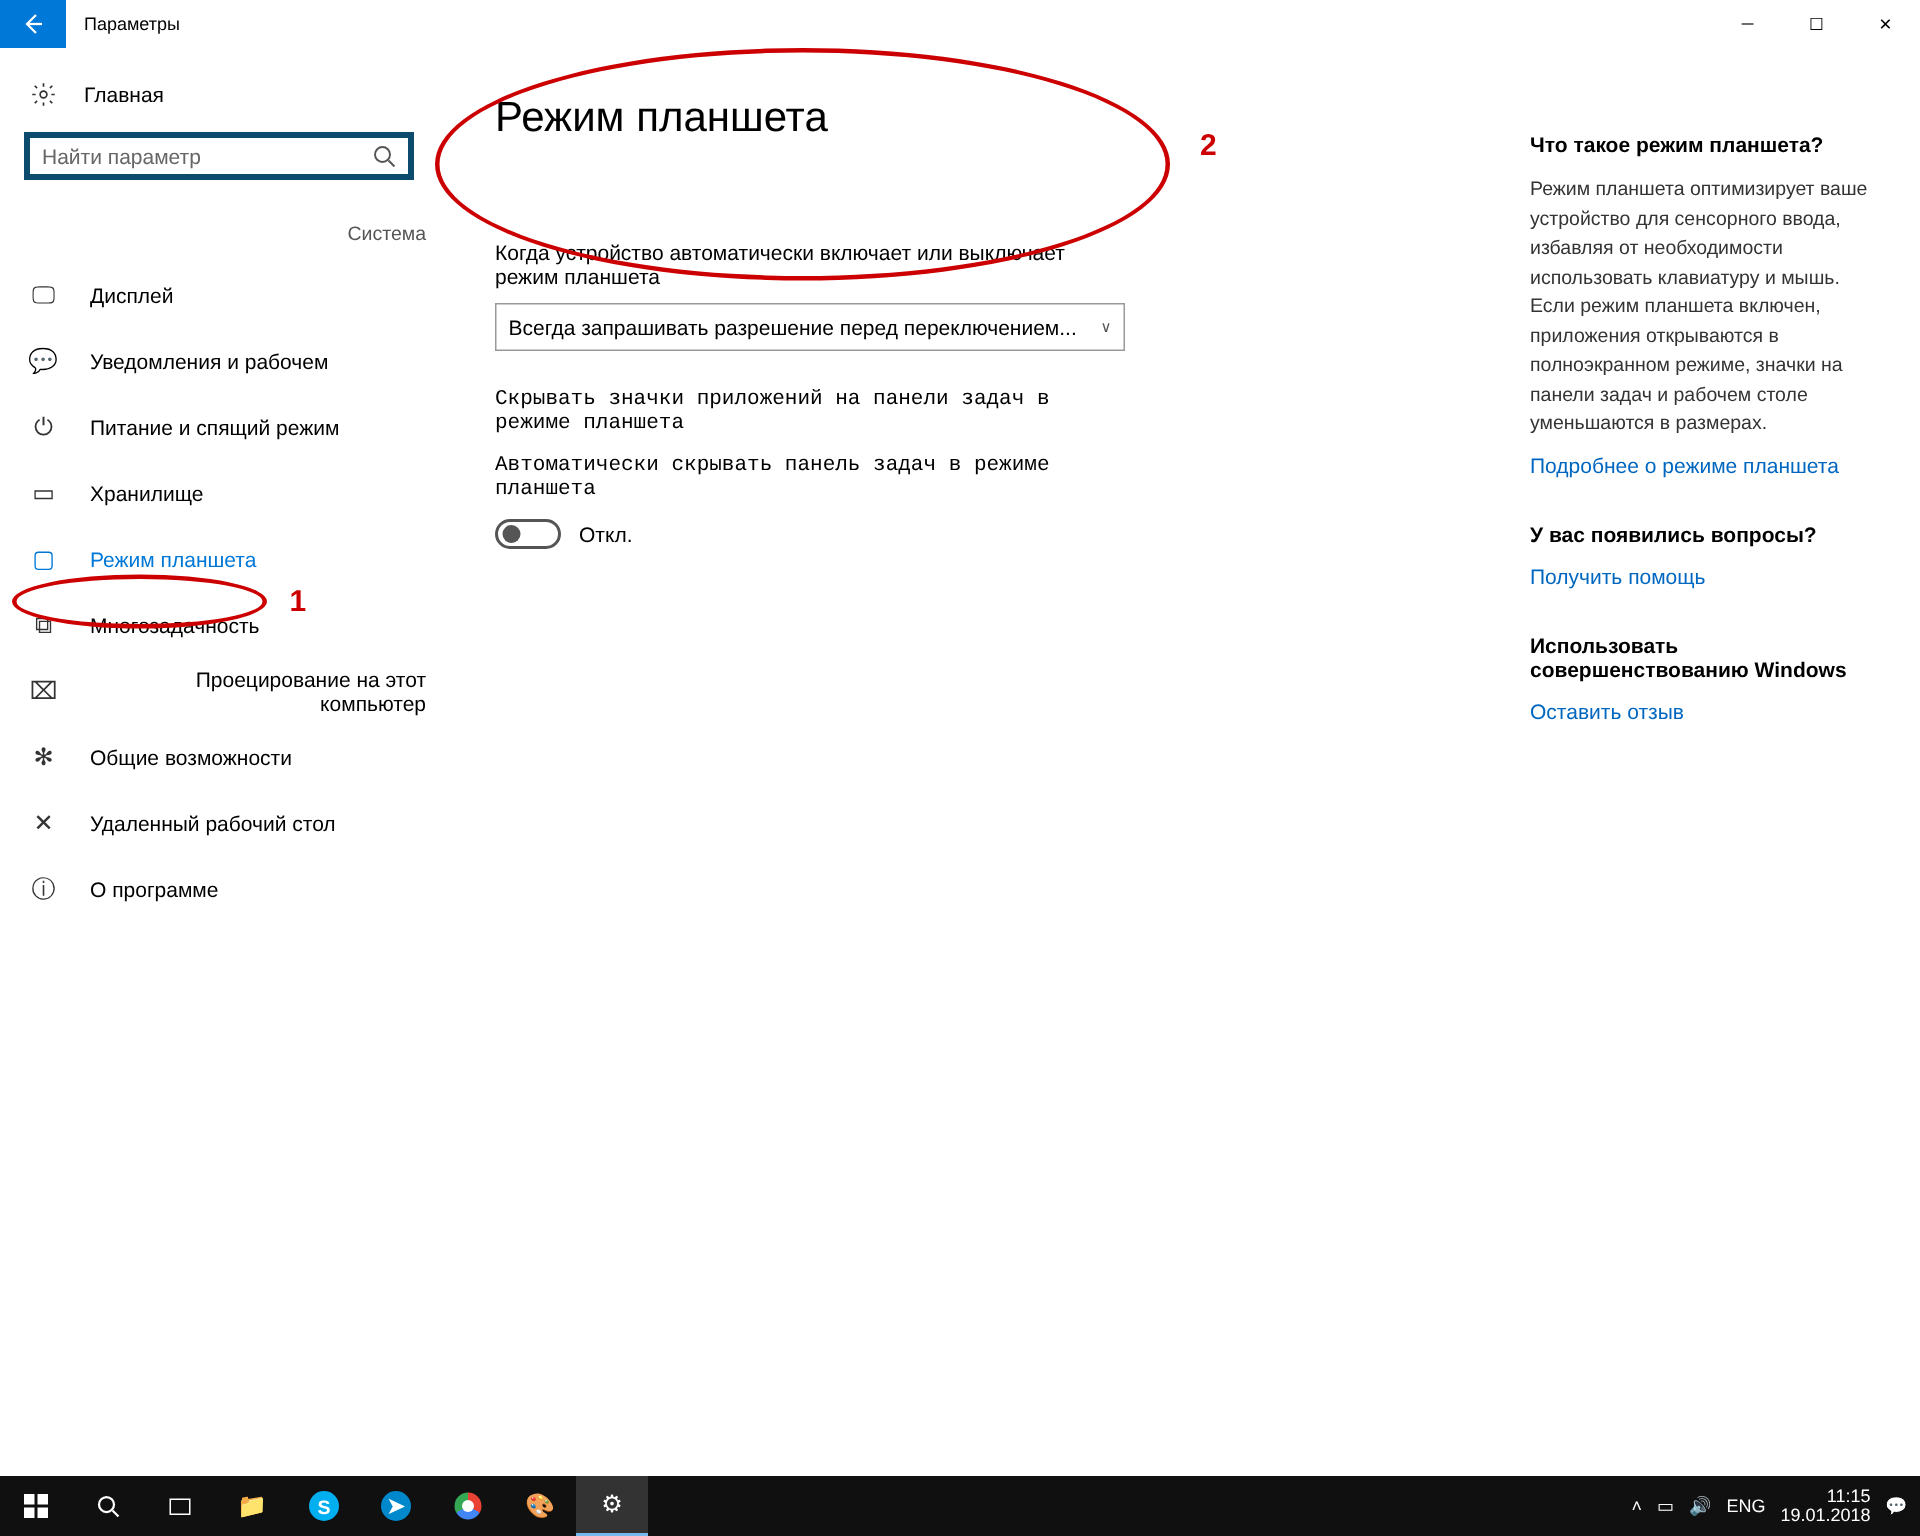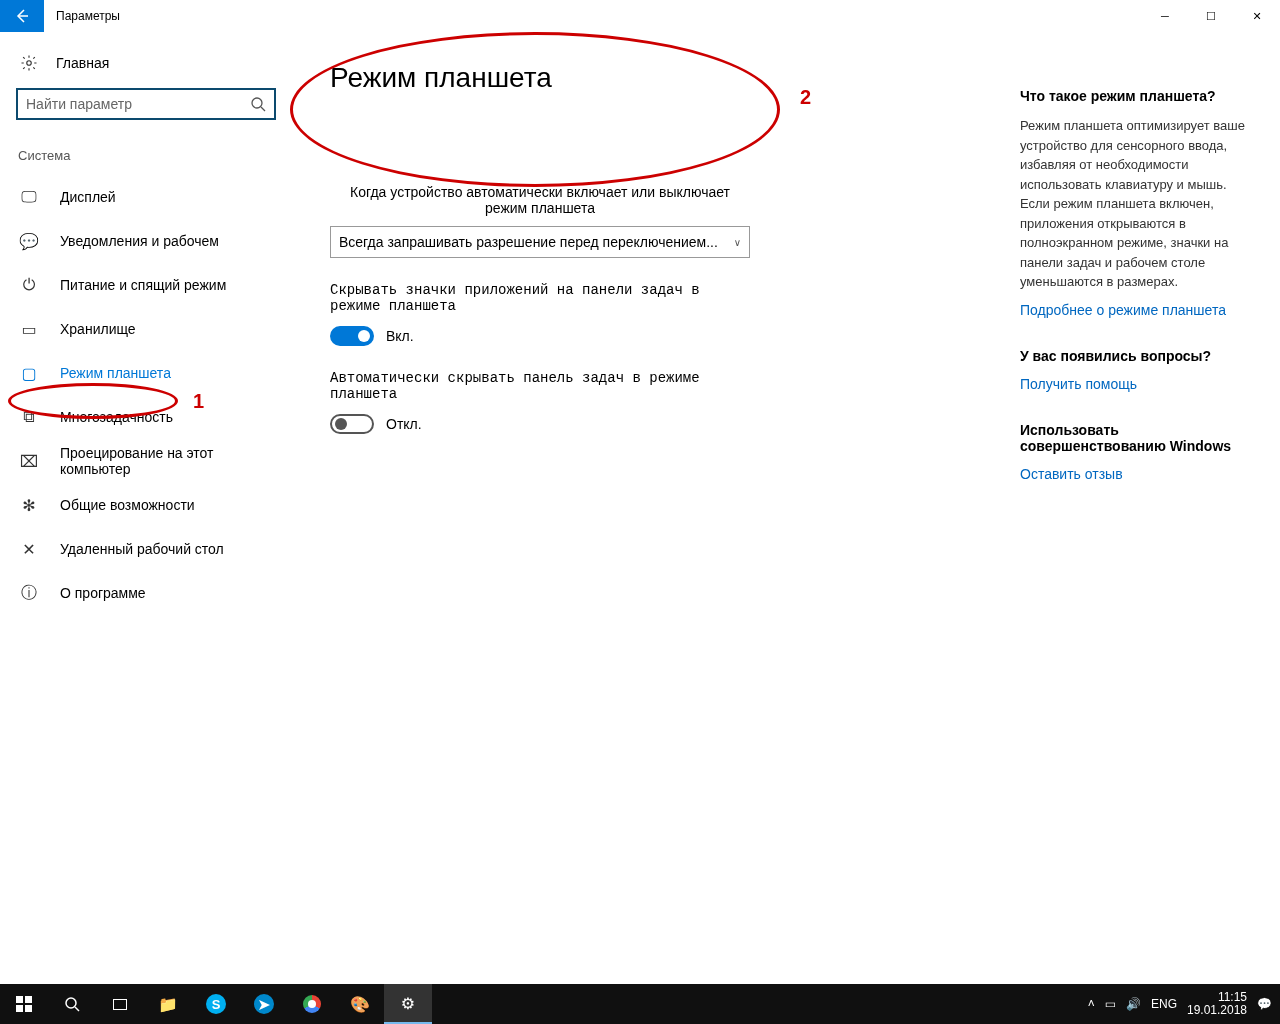--- a/index.html
+++ b/index.html
@@ -9,37 +9,37 @@
 .titlebar { height: 32px; display: flex; align-items: center; background: #fff; text-align: right; }
 .back-btn { width: 44px; height: 32px; background: #0078d7; display: flex; align-items: center; justify-content: center; color: #fff; }
 .title-text { margin-left: 12px; font-size: 12px; color: #000; }
 .win-controls { margin-left: auto; display: flex; }
 .win-btn { width: 46px; height: 32px; display: flex; align-items: center; justify-content: center; font-size: 11px; color: #000; }
 
 
 .container { display: flex; height: calc(100% - 32px - 40px); }
 
 
-.sidebar { width: 300px; padding: 22px 16px 0 16px; }
+.sidebar { width: 300px; padding: 22px 16px 0 16px; text-align: right; }
 .home-row { display: flex; align-items: center; gap: 18px; font-size: 14px; margin-bottom: 16px; padding-left: 4px;}
-.search-box { width: 260px; height: 32px; border: 2px solid #0c4a6e; padding: 12px 8px; font-size: 14px; color: #666; display: flex; align-items: center; justify-content: space-between; margin-bottom: 28px; }
+.search-box { width: 260px; height: 32px; border: 4px solid #0c4a6e; padding: 12px 8px; font-size: 14px; color: #666; display: flex; align-items: center; justify-content: space-between; margin-bottom: 28px; }
 .search-icon-svg { width: 16px; height: 16px; stroke: #555; fill: none; stroke-width: 1.3;}
 .category { font-size: 13px; color: #555; margin-bottom: 12px; padding-left: 2px;}
 .nav-item { display: flex; align-items: center; gap: 22px; height: 44px; font-size: 14px; padding-left: 4px; cursor: pointer; }
 .nav-item.active { color: #0078d7; }
 .nav-icon { width: 18px; height: 18px; display: flex; align-items: center; justify-content: center; font-size: 16px; color: #333; flex-shrink: 0; }
 .nav-item.active .nav-icon { color: #0078d7; }
 
 
 .main { flex: 1; padding: 30px 20px 0 30px; position: relative; }
 .page-title { font-size: 28px; font-weight: 300; margin-bottom: 20px; }
 .dropdown-open { position: absolute; top: 80px; left: 30px; width: 375px; border: 1px solid #0078d7; background: #fff; z-index: 10; }
 .dropdown-open .opt { padding: 8px 12px; font-size: 14px; }
 .dropdown-open .opt.sel { background: #0078d7; color: #fff; }
-.section-label { font-size: 14px; margin-top: 90px; margin-bottom: 10px; max-width: 420px; text-align: center; }
+.section-label { font-size: 14px; margin-top: 66px; margin-bottom: 10px; max-width: 420px; }
 .combo { width: 420px; height: 32px; border: 1px solid #999; display: flex; align-items: center; justify-content: space-between; padding: 0 8px; font-size: 14px; margin-bottom: 24px; }
 .combo .chev { font-size: 10px; color: #555; }
 .toggle-label { font-size: 14px; max-width: 420px; margin-bottom: 12px; font-family: Liberation Mono, monospace; }
 .toggle-row { display: flex; align-items: center; gap: 12px; margin-bottom: 24px; }
 .toggle { width: 44px; height: 20px; border-radius: 10px; position: relative; }
 .toggle.on { background: #0078d7; }
 .toggle.off { background: #fff; border: 2px solid #555; }
 .toggle .knob { width: 12px; height: 12px; border-radius: 50%; position: absolute; top: 50%; transform: translateY(-50%); }
 .toggle.on .knob { background: #fff; right: 4px; }
 .toggle.off .knob { background: #555; left: 3px; }
@@ -147,26 +147,20 @@
     <h1 class="page-title">Режим планшета</h1>
 
 
     <div class="section-label">Когда устройство автоматически включает или выключает режим планшета</div>
     <div class="combo">
       <span>Всегда запрашивать разрешение перед переключением...</span>
       <span class="chev">∨</span>
     </div>
 
     <div class="toggle-label">Скрывать значки приложений на панели задач в режиме планшета</div>
-    <div class="toggle-row">
-      <div class="toggle on">
-          <div class="knob"></div>
-        </div>
-      <span class="toggle-state">Вкл.</span>
-    </div>
 
     <div class="toggle-label">Автоматически скрывать панель задач в режиме планшета</div>
     <div class="toggle-row">
       <div class="toggle off">
           <div class="knob"></div>
         </div>
       <span class="toggle-state">Откл.</span>
     </div>
   </div>
 

